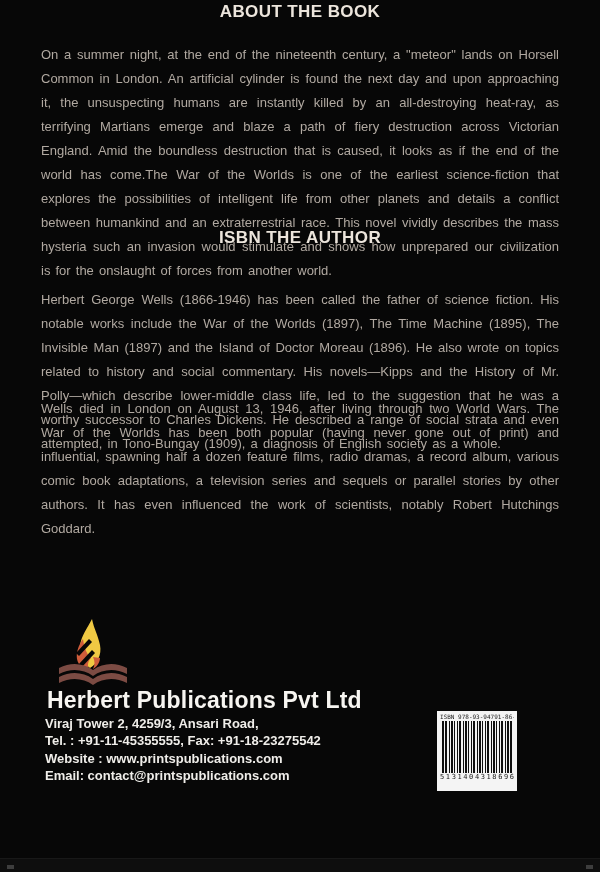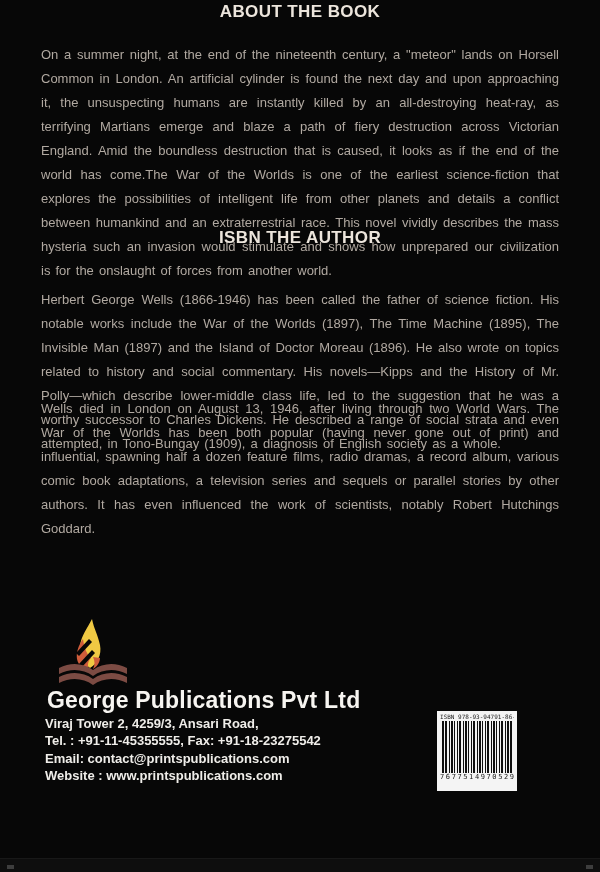--- a/index.html
+++ b/index.html
@@ -121,33 +121,33 @@
       <path d="M20 35 L33 21 L36 24 L23 38 Z" fill="#070707"></path>
       <path d="M22 47 L36 32 L39 35 L25 50 Z" fill="#070707"></path>
     </g>
 
     <g>
       <path d="M3 50 C15 44 27 45 37 52 C47 45 59 44 71 50 L71 56 C59 50 47 51 37 58 C27 51 15 50 3 56 Z" fill="#7c4b43"></path>
       <path d="M3 59 C15 53 27 54 37 61 C47 54 59 53 71 59 L71 65 C59 59 47 60 37 67 C27 60 15 59 3 65 Z" fill="#7c4b43"></path>
     </g>
   </svg>
 
-  <div id="publisher-name">George Publications Pvt Ltd</div>
+  <div id="publisher-name">Herbert Publications Pvt Ltd</div>
 
   <div id="contact">
     <div>Viraj Tower 2, 4259/3, Ansari Road,</div>
     <div>Tel. : +91-11-45355555, Fax: +91-18-23275542</div>
+    <div>Website : www.printspublications.com</div>
     <div>Email: contact@printspublications.com</div>
-    <div>Website : www.printspublications.com</div>
   </div>
 
   <div id="barcode">
     <div class="isbn-line">ISBN 978-93-94791-86-2</div>
     <div class="bars"></div>
-    <div class="digits-line">7677514970529</div>
+    <div class="digits-line">5131404318696</div>
   </div>
 
   <div id="bottom-edge">
     <span class="edge-mark left"></span>
     <span class="edge-mark right"></span>
   </div>
 
 </div>
 
 </body></html>

